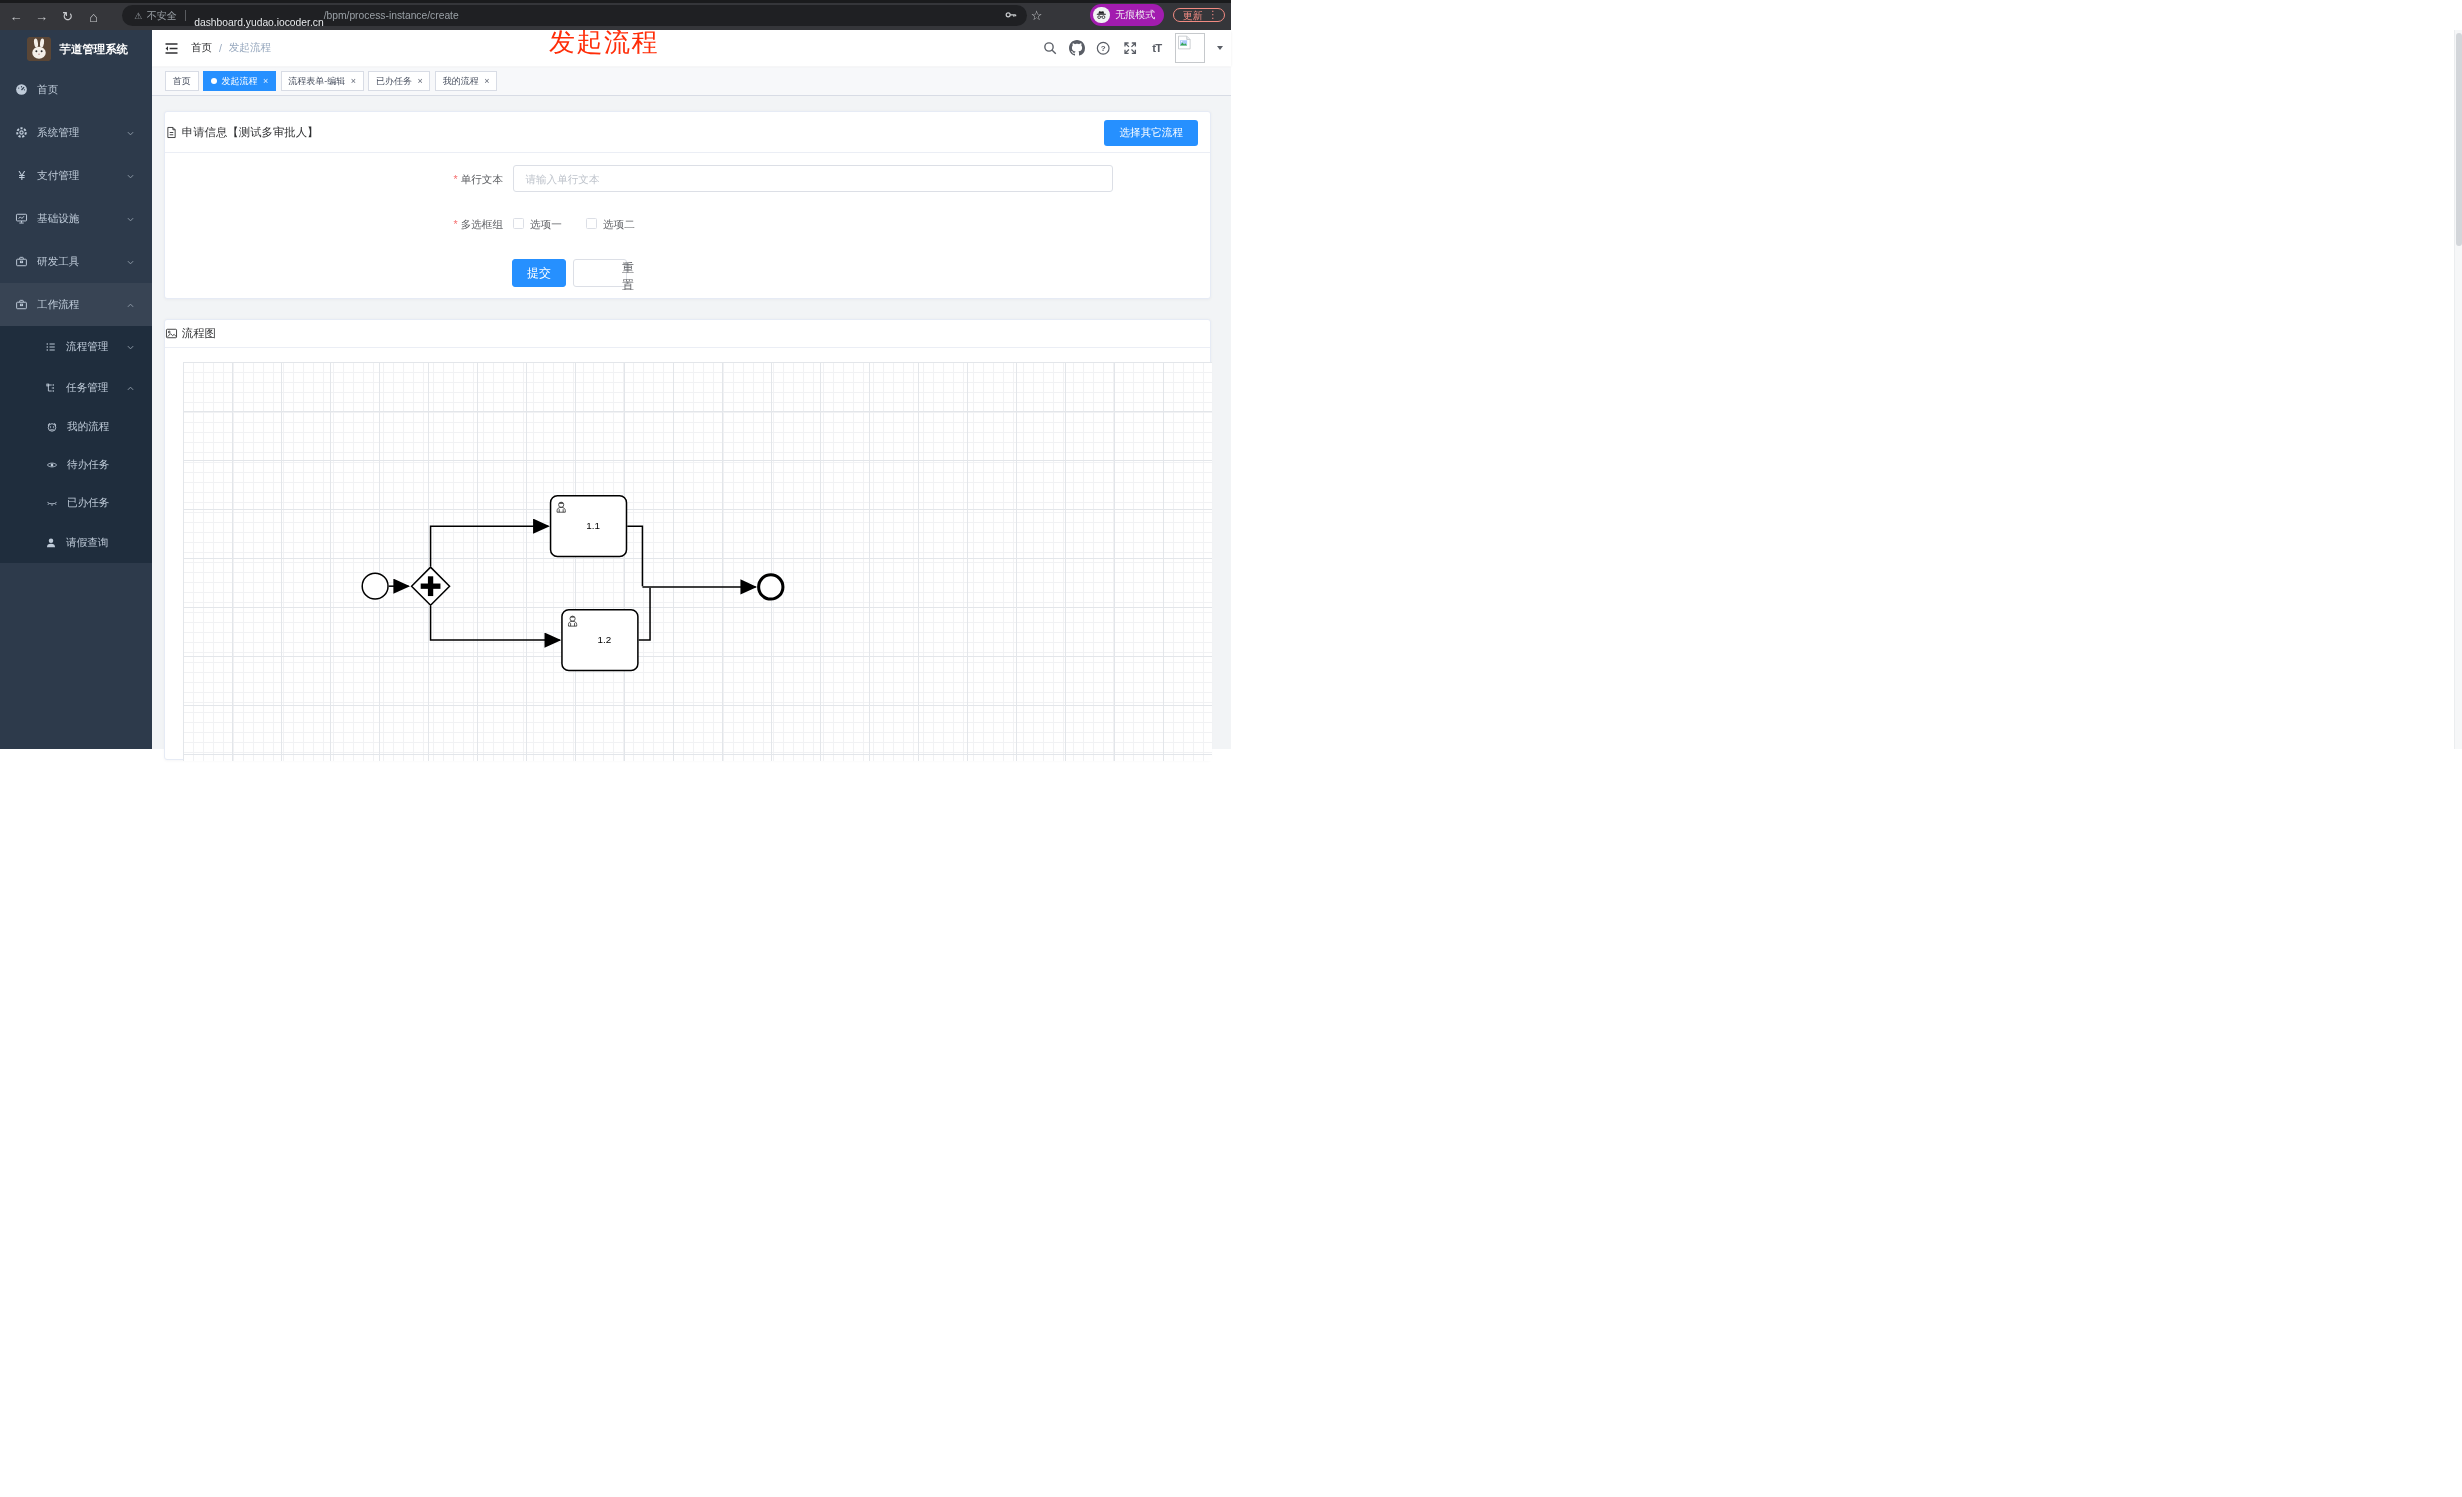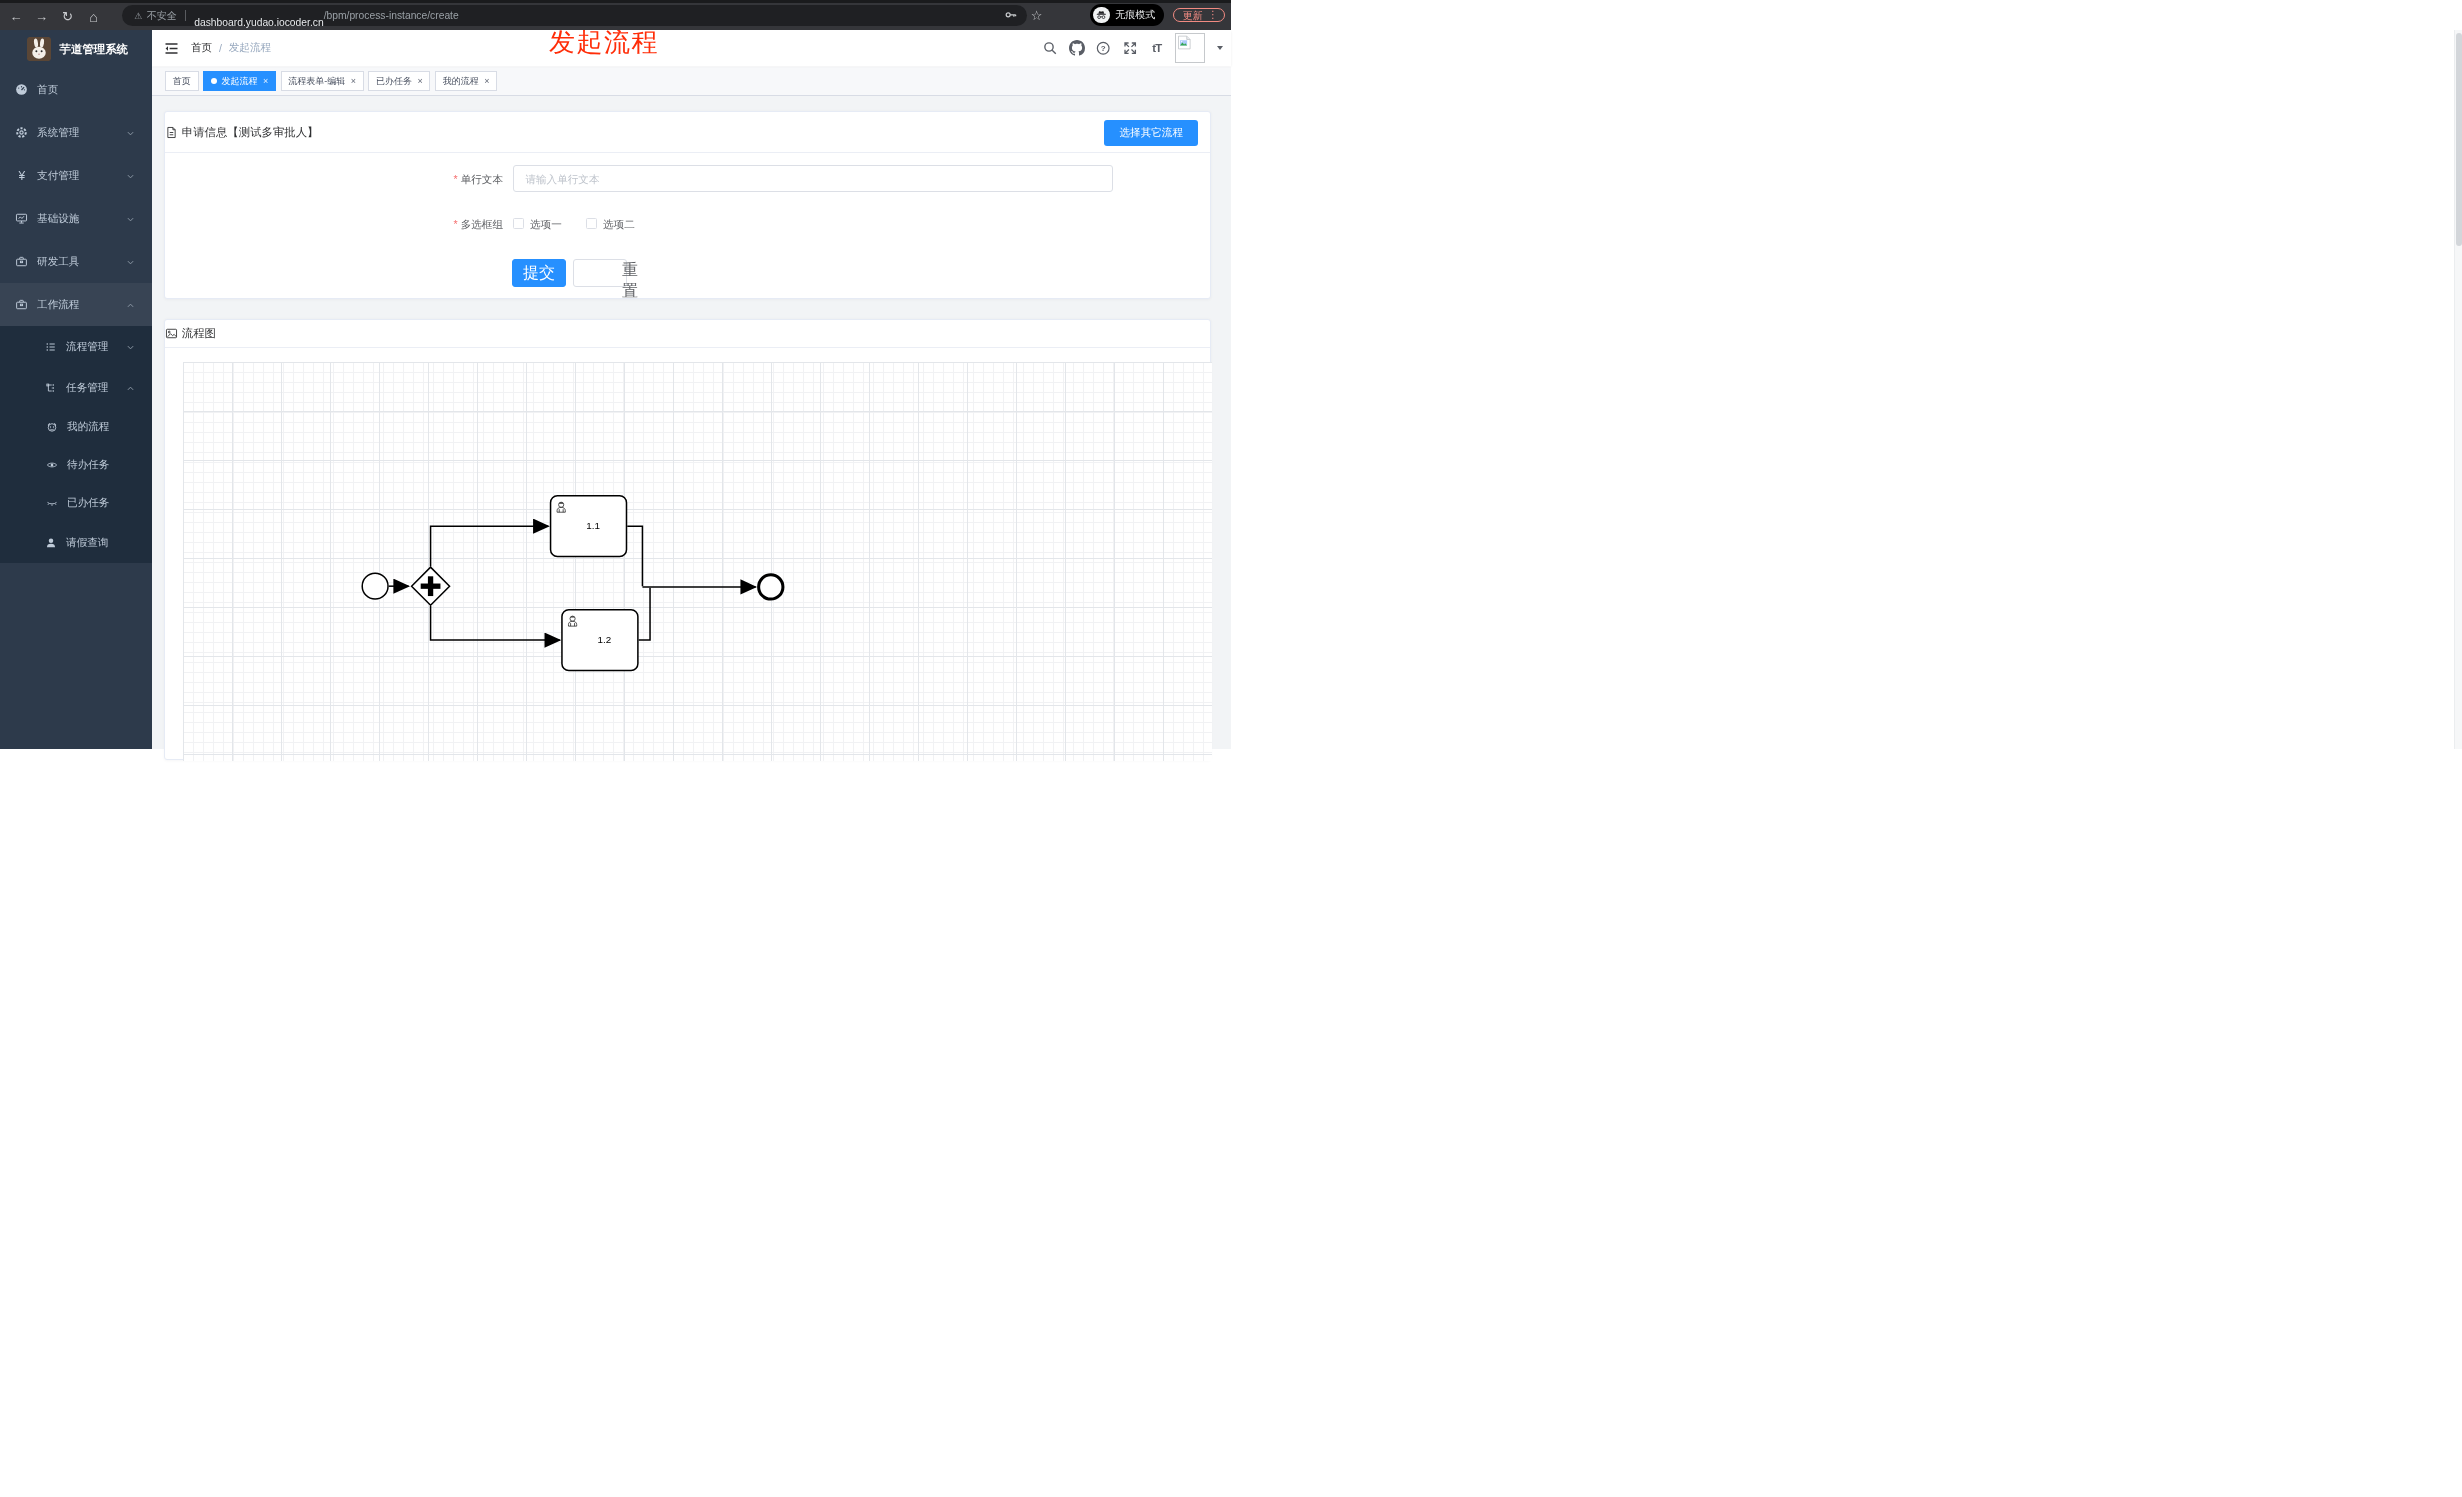--- a/index.html
+++ b/index.html
@@ -12,21 +12,21 @@
   .navic { position:absolute; top:3px; height:27px; width:23px; display:flex; align-items:center; justify-content:center;
     color:#c9cbce; font-size:13px; cursor:pointer; }
   #url-pill { position:absolute; left:122px; top:5.3px; width:905px; height:20.5px; border-radius:10.6px;
     background:#1f2023; display:flex; align-items:center; color:#9aa0a6; font-size:10px; }
   #url-pill .warn { margin-left:12px; font-size:9px; }
   #url-pill .sec { margin-left:4.6px; }
   #url-pill .div { width:0.8px; height:11.4px; background:#5a5c60; margin:0 8.4px; }
   #url-pill .host { color:#e8eaed; font-size:10.3px;margin-top:14px; }
   #url-pill .path { color:#9aa0a6; font-size:10.3px; }
   .chr-right { position:absolute; top:0; height:30px; display:flex; align-items:center; }
-  #incog-badge { display:flex; align-items:center; height:22px; border-radius:11.4px; background:#000000; padding:0 9px 0 3px; }
+  #incog-badge { display:flex; align-items:center; height:22px; border-radius:11.4px; background:#a21caf; padding:0 9px 0 3px; }
   #incog-badge .hatball { width:16.7px; height:16.7px; border-radius:50%; background:#f1f3f4; display:flex; align-items:center; justify-content:center; margin-right:5.3px; }
   #incog-badge .lbl { color:#f1f3f4; font-size:10px; }
   #update-pill { display:flex; height:14px; border:1.1px solid #f28b82; border-radius:10.6px;
     padding:0 6px 0 8.4px; color:#f28b82; font-size:10px; margin-left:9px; }
   #update-pill .dots { margin-left:5.3px; font-size:10px; letter-spacing:0; }
 
   
   #sidebar { position:fixed; left:0; top:30px; width:152px; height:719px; background:#2d3a4b; z-index:50; }
   #logo-row { position:absolute; left:0; top:0; width:152px; height:38px; display:flex; align-items:center; cursor:pointer; }
   #logo-row svg { margin-left:26.6px; border-radius:2.3px; }
@@ -82,21 +82,21 @@
   #other-flow-btn { position:absolute; right:12px; top:7.6px; height:26px; padding:0 15px; background:#2690ff; color:#fff;
     font-size:10.6px; border:none; border-radius:3px; cursor:pointer; }
 
   .f-label { position:absolute; left:186px; width:152px; text-align:right; color:#606266; font-size:10.6px; }
   .f-label.required:before { content:"*"; color:#f56c6c; margin-right:3px; }
   #text-input { position:absolute; left:348px; top:53px; width:600px; height:27px; border:0.8px solid #dcdfe6; border-radius:3px;
     padding:0 11.4px; font-size:10.6px; color:#606266; outline:none; font-family:inherit; }
   #text-input::placeholder { color:#bfc4cc; }
   .cbx { position:absolute; top:106px; width:11.4px; height:11.4px; border:0.8px solid #dcdfe6; border-radius:1.5px; background:#fff; cursor:pointer; }
   .cbx-lb { position:absolute; top:106px; color:#606266; font-size:10.6px; cursor:pointer; }
-  .btn { position:absolute; top:147px; width:54px; height:28px; border-radius:3px; font-size:16px; cursor:pointer; font-family:inherit; }
+  .btn { position:absolute; top:147px; width:54px; height:28px; border-radius:3px; font-size:12px; cursor:pointer; font-family:inherit; }
   #submit-btn { left:347px; background:#2690ff; border:0.8px solid #2690ff; color:#fff; }
   #reset-btn { left:408px; background:#fff; border:0.8px solid #dcdfe6; color:#606266;padding-left:48px; }
 
   
   #canvas { position:absolute; left:18px; top:42px; width:1029px; height:399px; cursor:grab;
     background:
       linear-gradient(#e3e6ea 0.8px, transparent 0.8px) 0 0 / 49px 49px,
       linear-gradient(90deg,#e3e6ea 0.8px, transparent 0.8px) 0 0 / 49px 49px,
       linear-gradient(#f1f2f4 0.8px, transparent 0.8px) 0 0 / 10px 10px,
       linear-gradient(90deg,#f1f2f4 0.8px, transparent 0.8px) 0 0 / 10px 10px,

